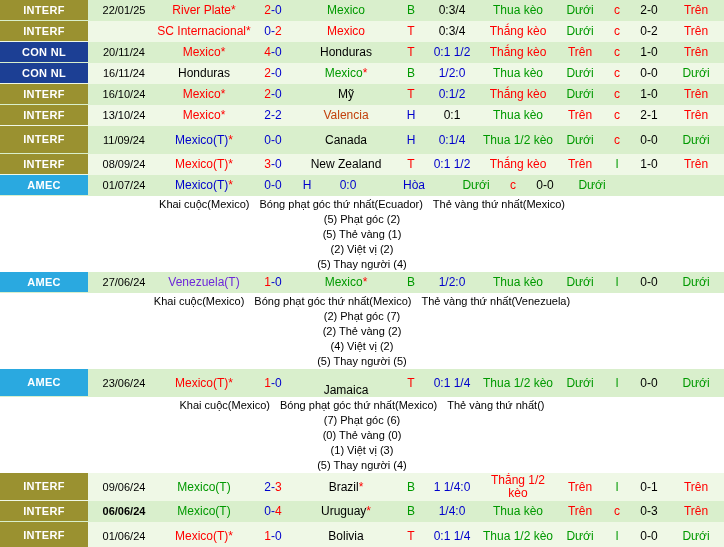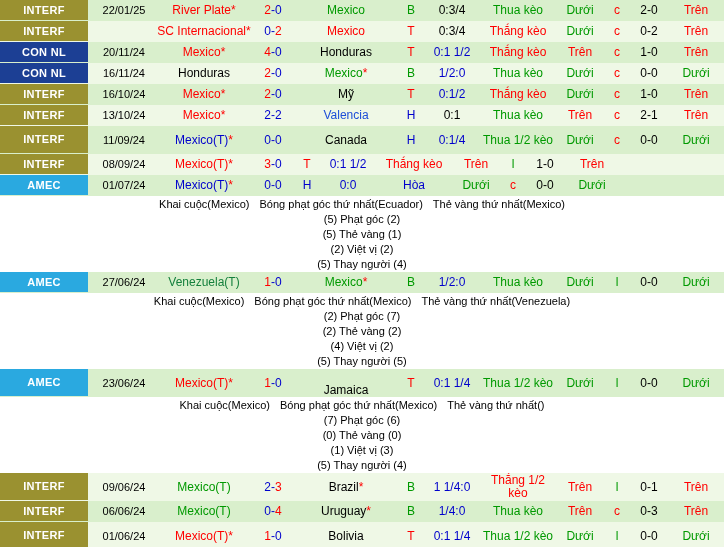--- a/index.html
+++ b/index.html
@@ -248,21 +248,21 @@
       <div class="cell" style="width: 96px;">
         <span style="color: rgb(255, 0, 0);">Mexico</span>
         <span style="color: rgb(255, 0, 0);">*</span>
       </div>
       <div class="cell" style="width: 42px;">
         <span style="color: rgb(0, 0, 204);">2</span>
         <span style="color: rgb(0, 0, 204);">-</span>
         <span style="color: rgb(0, 0, 204);">2</span>
       </div>
       <div class="cell" style="width: 104px;">
-        <span style="color: #1d4ed8;">Valencia</span>
+        <span style="color: #c2410c;">Valencia</span>
       </div>
       <div class="cell" style="width: 26px;">
         <span style="color: rgb(0, 0, 204);">H</span>
       </div>
       <div class="cell" style="width: 56px;">
         <span style="color: rgb(0, 0, 0);">0:1</span>
       </div>
       <div class="cell" style="width: 76px;">
         <span style="color: rgb(0, 153, 0);">Thua kèo</span>
       </div>
@@ -328,20 +328,23 @@
         <span style="color: rgb(0, 0, 0);">08/09/24</span>
       </div>
       <div class="cell" style="width: 96px;">
         <span style="color: rgb(255, 0, 0);">Mexico(T)</span>
         <span style="color: rgb(255, 0, 0);">*</span>
       </div>
       <div class="cell" style="width: 42px;">
         <span style="color: rgb(255, 0, 0);">3</span>
         <span style="color: rgb(0, 0, 204);">-</span>
         <span style="color: rgb(0, 0, 204);">0</span>
+      </div>
+      <div class="cell" style="width: 104px;">
+        <span style="color: rgb(0, 0, 0);">New Zealand</span>
       </div>
       <div class="cell" style="width: 26px;">
         <span style="color: rgb(255, 0, 0);">T</span>
       </div>
       <div class="cell" style="width: 56px;">
         <span style="color: rgb(0, 0, 204);">0:1 1/2</span>
       </div>
       <div class="cell" style="width: 76px;">
         <span style="color: rgb(255, 0, 0);">Thắng kèo</span>
       </div>
@@ -404,21 +407,21 @@
       <div>(5) Thay người (4)</div>
     </div>
     <div class="row dark" style="height: 21px;">
       <div class="cell badge-cell" style="width: 92px;">
         <div class="badge" style="background: rgb(42, 169, 224);">AMEC</div>
       </div>
       <div class="cell date-cell" style="width: 64px;">
         <span style="color: rgb(0, 0, 0);">27/06/24</span>
       </div>
       <div class="cell" style="width: 96px;">
-        <span style="color: #15803d;">Venezuela(T)</span>
+        <span style="color: #6d28d9;">Venezuela(T)</span>
       </div>
       <div class="cell" style="width: 42px;">
         <span style="color: rgb(255, 0, 0);">1</span>
         <span style="color: rgb(0, 0, 204);">-</span>
         <span style="color: rgb(0, 0, 204);">0</span>
       </div>
       <div class="cell" style="width: 104px;">
         <span style="color: rgb(0, 153, 0);">Mexico</span>
         <span style="color: rgb(255, 0, 0);">*</span>
       </div>
@@ -538,21 +541,21 @@
       </div>
       <div class="cell" style="width: 56px;">
         <span style="color: rgb(255, 0, 0);">Trên</span>
       </div>
     </div>
     <div class="row dark" style="height: 21px;">
       <div class="cell badge-cell" style="width: 92px;">
         <div class="badge" style="background: rgb(154, 145, 48);">INTERF</div>
       </div>
       <div class="cell date-cell" style="width: 64px;">
-        <span style="color: rgb(0, 0, 0);">06/06/24</span>
+        <span style="color: rgb(0, 0, 0); font-weight: bold;">06/06/24</span>
       </div>
       <div class="cell" style="width: 96px;">
         <span style="color: rgb(0, 153, 0);">Mexico(T)</span>
       </div>
       <div class="cell" style="width: 42px;">
         <span style="color: rgb(0, 0, 204);">0</span>
         <span style="color: rgb(0, 0, 204);">-</span>
         <span style="color: rgb(255, 0, 0);">4</span>
       </div>
       <div class="cell" style="width: 104px;">

